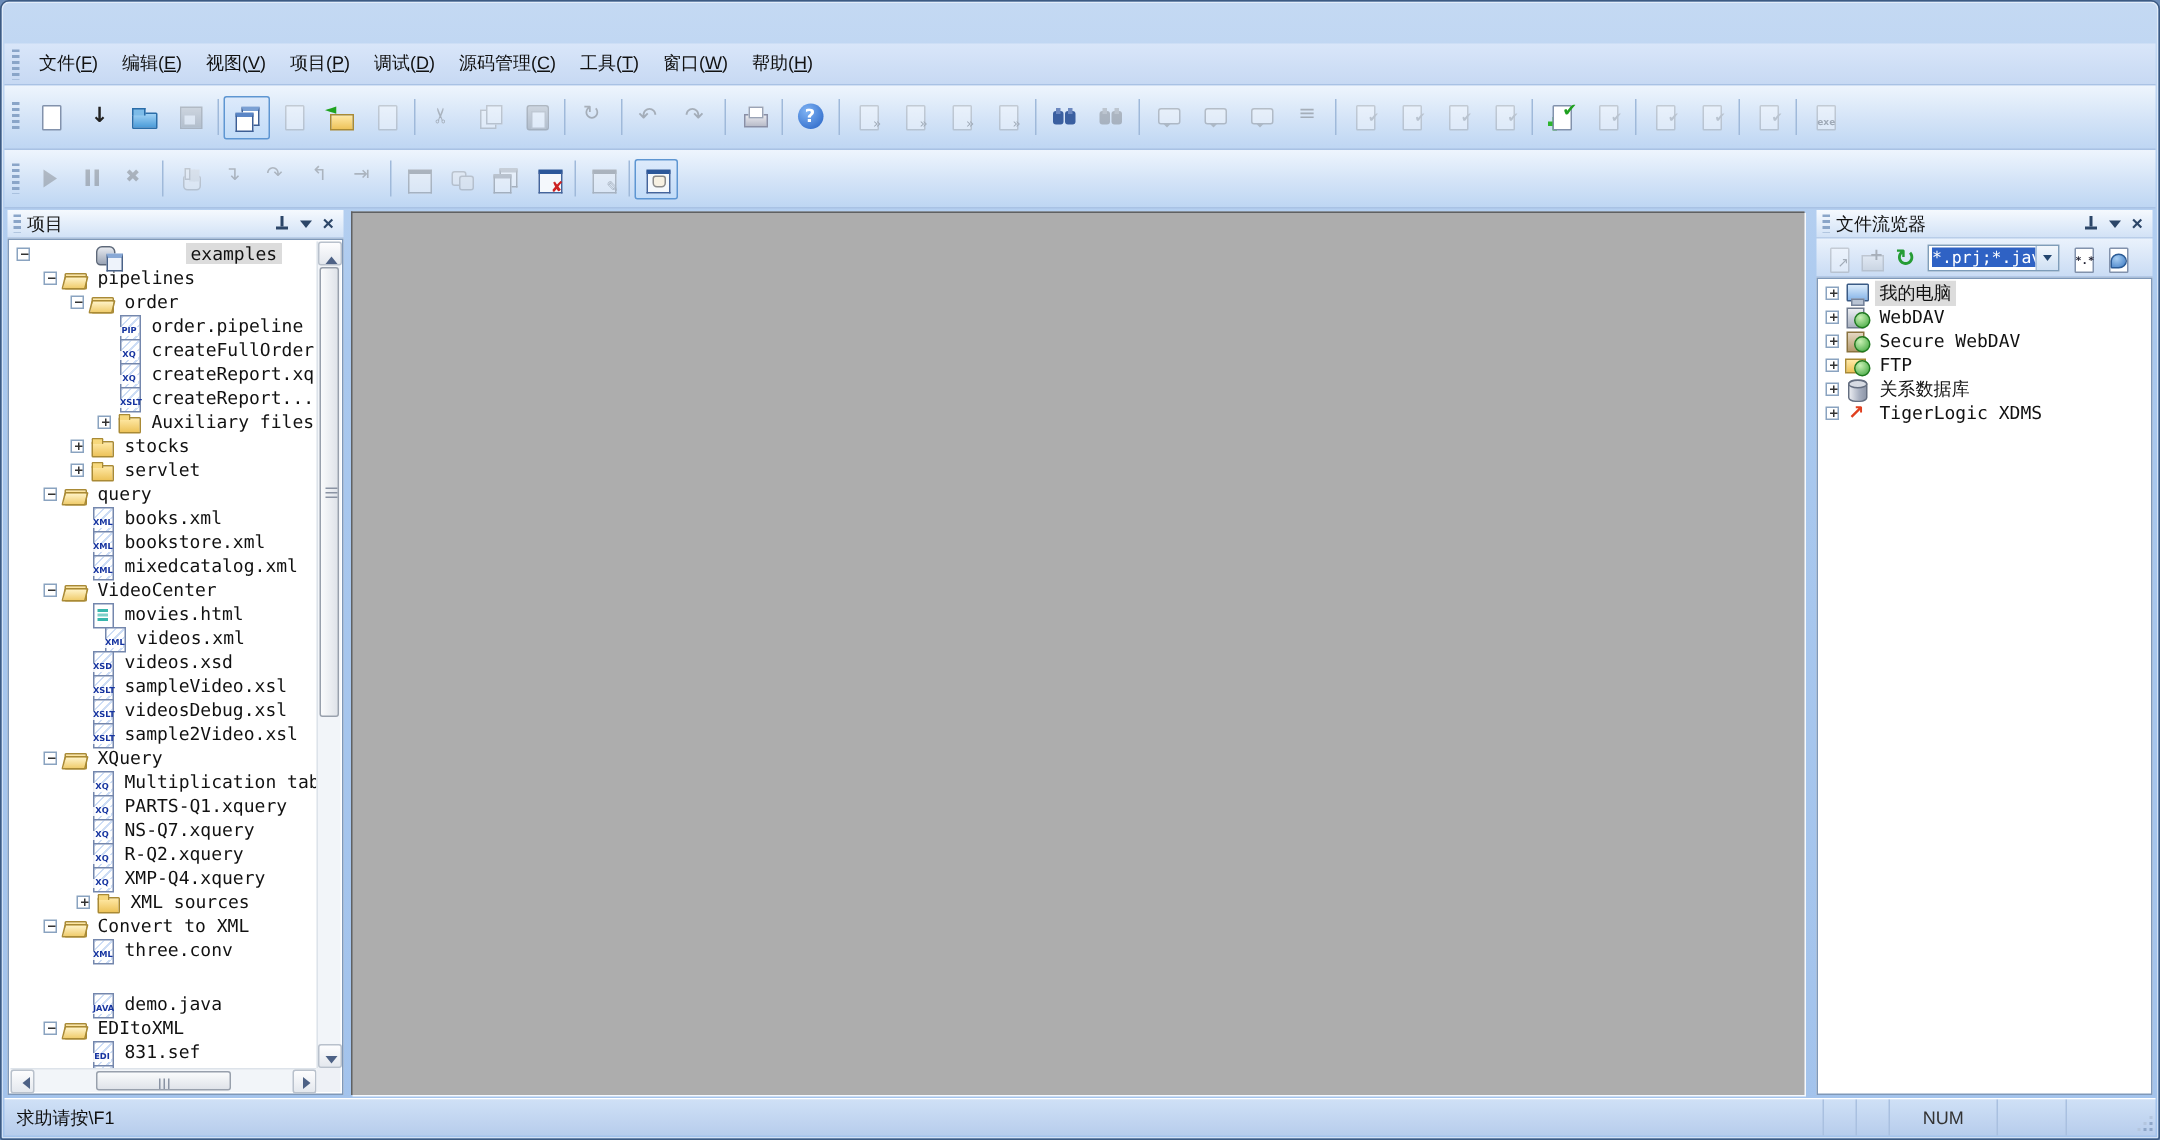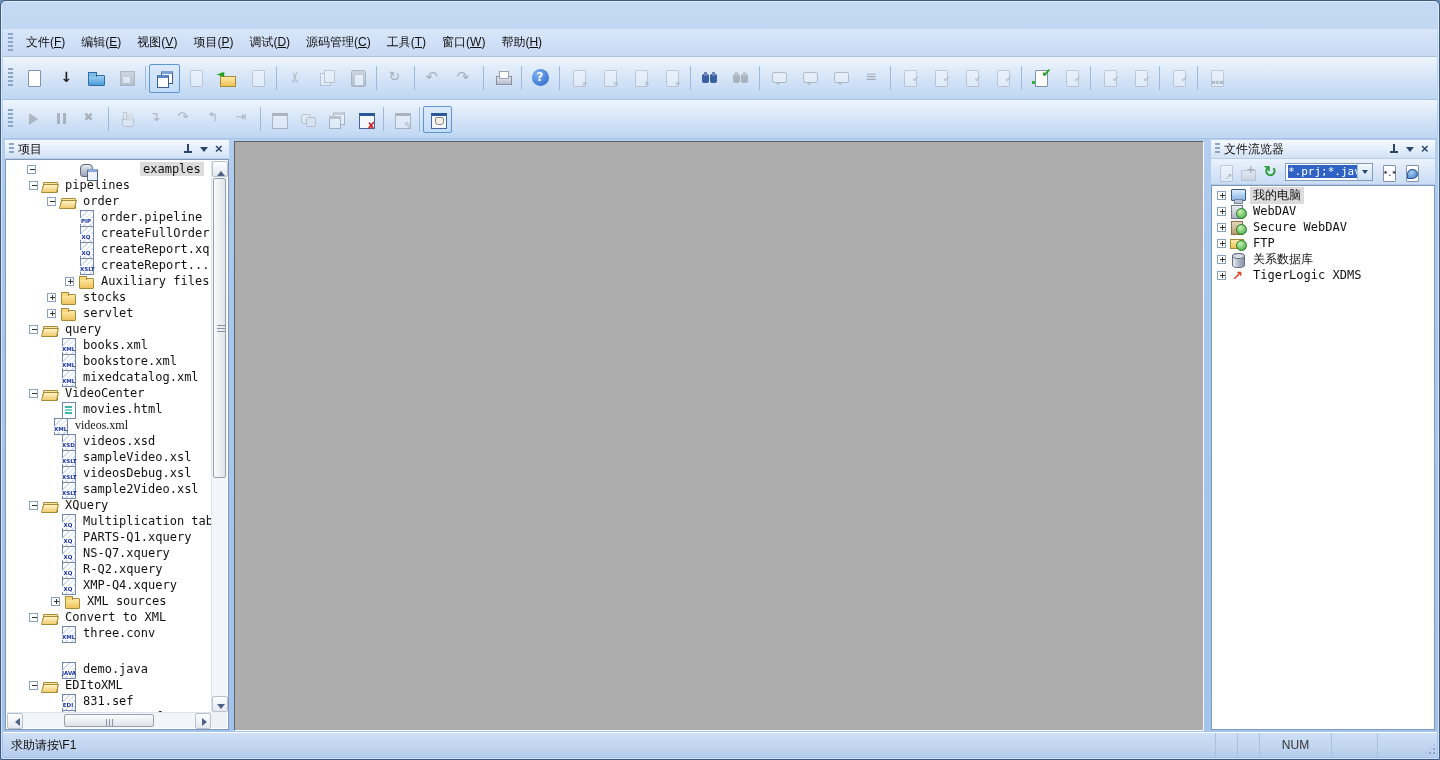--- a/index.html
+++ b/index.html
@@ -373,21 +373,21 @@
   <div class="panel panel-left">
     <div class="phead">
       <span class="grip"></span>
       <span class="ptitle">项目</span>
       <span class="phbtn i-pin"></span>
       <span class="phbtn i-tri"></span>
       <span class="phbtn i-x"></span>
     </div>
     <div class="pbody">
       <div class="treearea" id="ptree">
-          <div class="trow" style="padding-left: 20px; gap: 40px;">
+          <div class="trow" style="padding-left: 4px; gap: 40px;">
             <span class="exp"></span>
             <span class="ticn t-root"></span>
             <span class="tlabel sel">examples</span>
           </div>
           <div class="trow" style="padding-left: 22px;">
             <span class="exp"></span>
             <span class="ticn t-folderopen"></span>
             <span class="tlabel">pipelines</span>
           </div>
           <div class="trow" style="padding-left: 40px;">
@@ -453,21 +453,21 @@
           <div class="trow" style="padding-left: 22px;">
             <span class="exp"></span>
             <span class="ticn t-folderopen"></span>
             <span class="tlabel">VideoCenter</span>
           </div>
           <div class="trow" style="padding-left: 40px;">
             <span class="expsp"></span>
             <span class="ticn t-html"></span>
             <span class="tlabel">movies.html</span>
           </div>
-          <div class="trow" style="padding-left: 32px; font-family: Liberation Serif, serif;">
+          <div class="trow" style="padding-left: 48px;">
             <span class="expsp"></span>
             <span class="ticn t-file" data-label="XML"></span>
             <span class="tlabel">videos.xml</span>
           </div>
           <div class="trow" style="padding-left: 40px;">
             <span class="expsp"></span>
             <span class="ticn t-file" data-label="XSD"></span>
             <span class="tlabel">videos.xsd</span>
           </div>
           <div class="trow" style="padding-left: 40px;">

